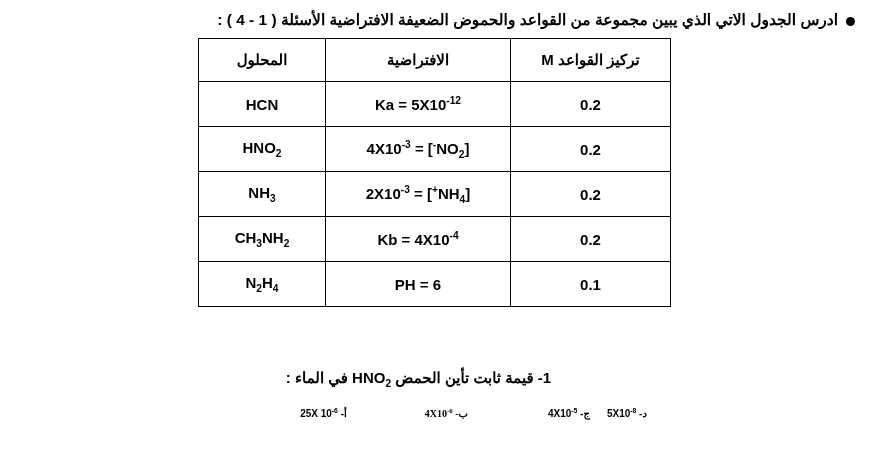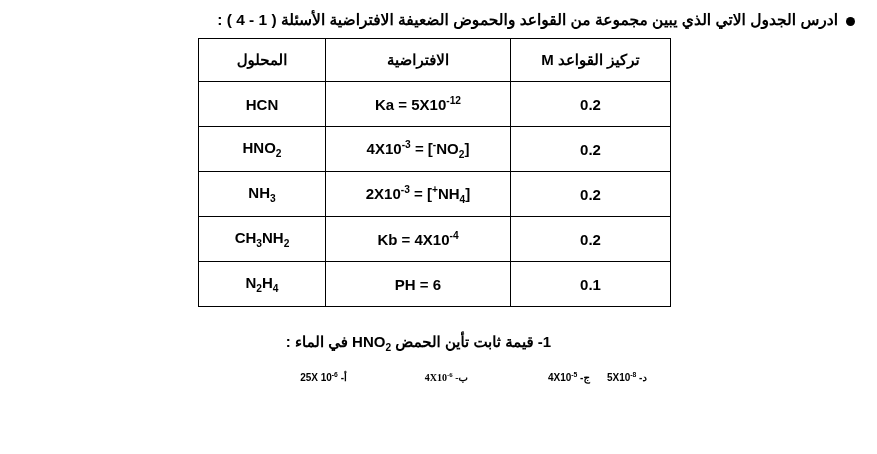--- a/index.html
+++ b/index.html
@@ -78,20 +78,21 @@
   .question-row {
     margin-top: 26px;
     text-align: center;
     direction: rtl;
     font-size: 15px;
     font-weight: bold;
   }
   .question-row .q-inner {
     display: inline-block;
     padding-right: 40px;
+    margin-top: 36px;
   }
   .choices-row {
     margin-top: 18px;
     display: flex;
     flex-direction: row-reverse;
     justify-content: center;
     direction: rtl;
     font-size: 10px;
     font-weight: bold;
   }

